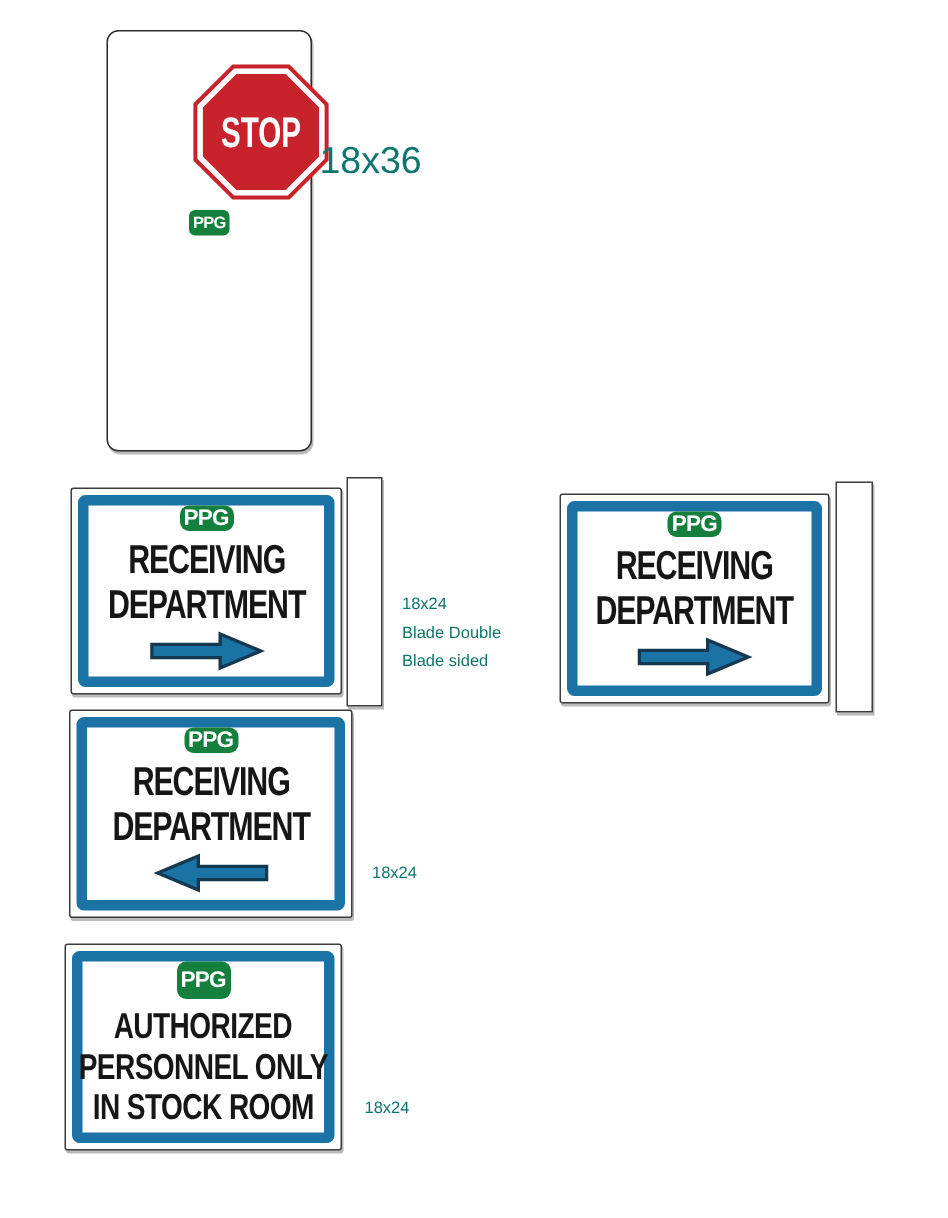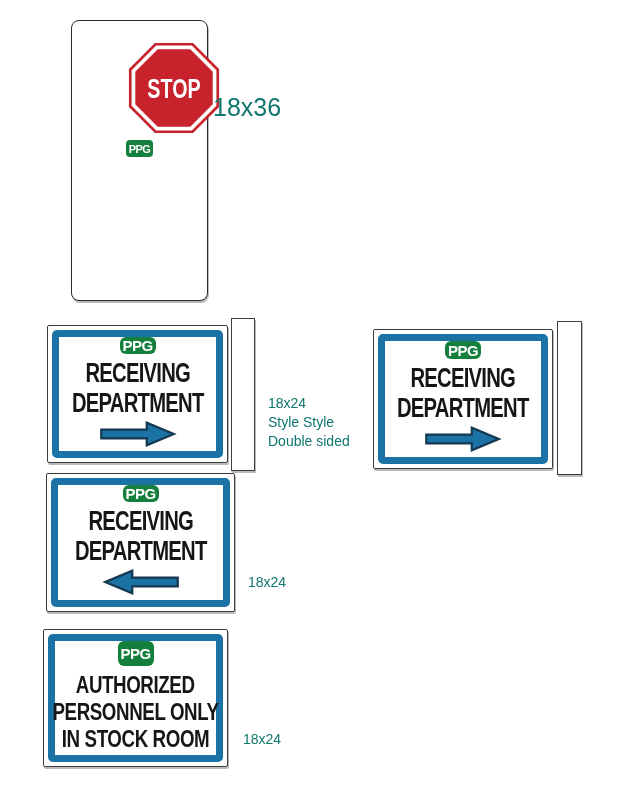--- a/index.html
+++ b/index.html
@@ -59,21 +59,21 @@
   
   .blade {
     position: absolute; background: #ffffff;
     border: 1.5px solid #3d3d3d;
     box-shadow: 1px 2px 0 rgba(130,130,130,.55);
   }
 
   
   .dim { position: absolute; color: #0f766e; }
   .dim-lg { font-size: 25px; }
-  .dim-sm { font-size: 14px; line-height: 19px; }
+  .dim-sm { font-size: 11px; line-height: 19px; }
 
   
   #sign2 { left: 47px;  top: 325px; width: 181px; height: 138px; }
   #blade2 { left: 231px; top: 318px; width: 24px; height: 153px; }
   #sign3 { left: 373px; top: 329px; width: 180px; height: 140px; }
   #blade3 { left: 557px; top: 321px; width: 25px; height: 154px; }
   #sign4 { left: 46px;  top: 473px; width: 189px; height: 139px; }
   #sign5 { left: 43px;  top: 629px; width: 185px; height: 138px; }
 
   #dim1 { left: 213px; top: 93px; }
@@ -104,22 +104,22 @@
     <div class="recv-line">DEPARTMENT</div>
     <div class="arrow-box">
       <svg width="84" height="28" viewBox="0 0 88 32">
         <polygon points="2,11 54,11 54,3 85,16 54,29 54,21 2,21" fill="#1a72a5" stroke="#14384f" stroke-width="2.5" stroke-linejoin="miter"></polygon>
       </svg>
     </div>
   </div>
 </div>
 <div class="dim dim-sm" id="dim2">
   <div>18x24</div>
-  <div>Style Style</div>
-  <div>Double sided</div>
+  <div>Blade Double</div>
+  <div>Blade sided</div>
 </div>
 
 <div class="blade" id="blade3"></div>
 <div class="panel framed" id="sign3">
   <div class="blue-frame">
     <div class="ppg-chip ppg-big">PPG</div>
     <div class="recv-line" style="margin-top:4px">RECEIVING</div>
     <div class="recv-line">DEPARTMENT</div>
     <div class="arrow-box">
       <svg width="84" height="28" viewBox="0 0 88 32">

